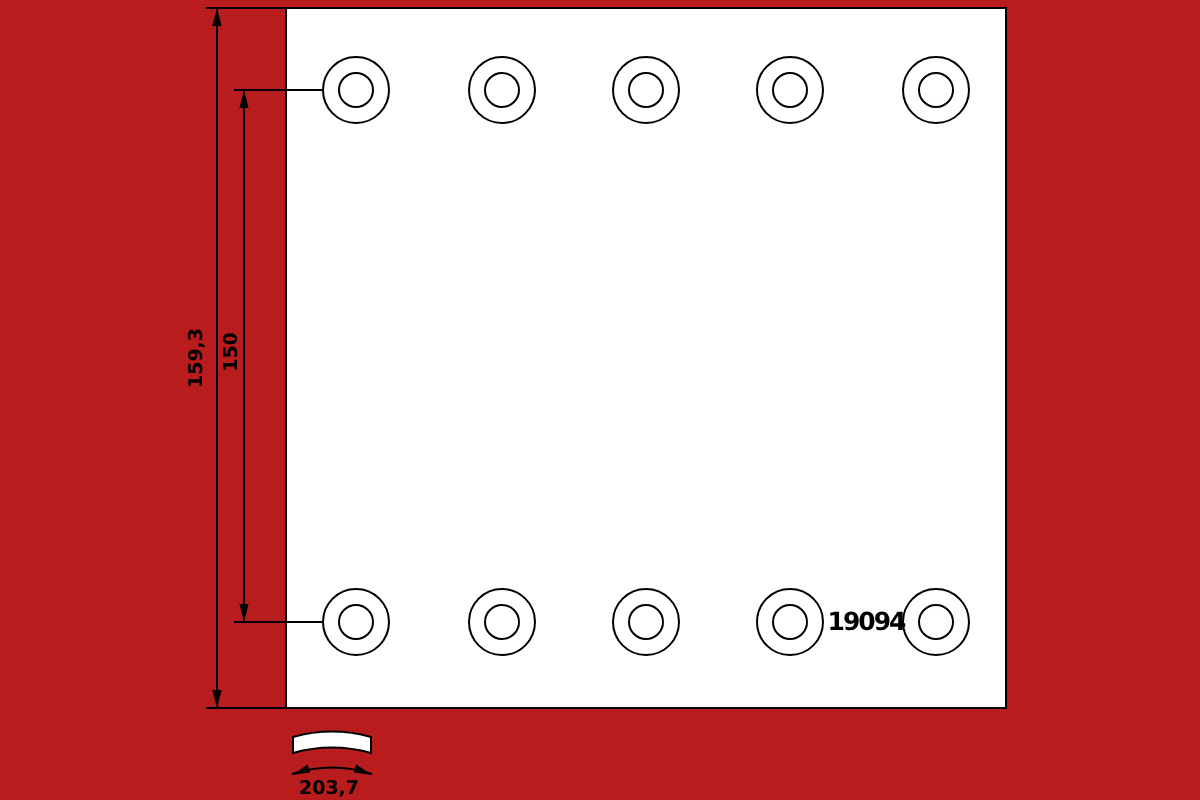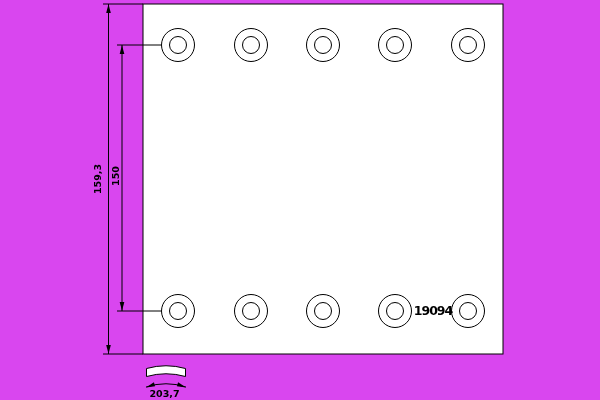--- a/index.html
+++ b/index.html
@@ -5,21 +5,21 @@
   html, body {
     margin: 0;
     padding: 0;
     background: #ffffff;
     font-family: "DejaVu Sans", sans-serif;
   }
   .canvas {
     position: relative;
     width: 600px;
     height: 400px;
-    background: #d946ef;
+    background: #b91c1c;
     overflow: hidden;
   }
   svg { display: block; }
   .dim-text {
     font-family: "DejaVu Sans", sans-serif;
     font-weight: bold;
     font-size: 9.5px;
     fill: #000000;
   }
   .part-text {

